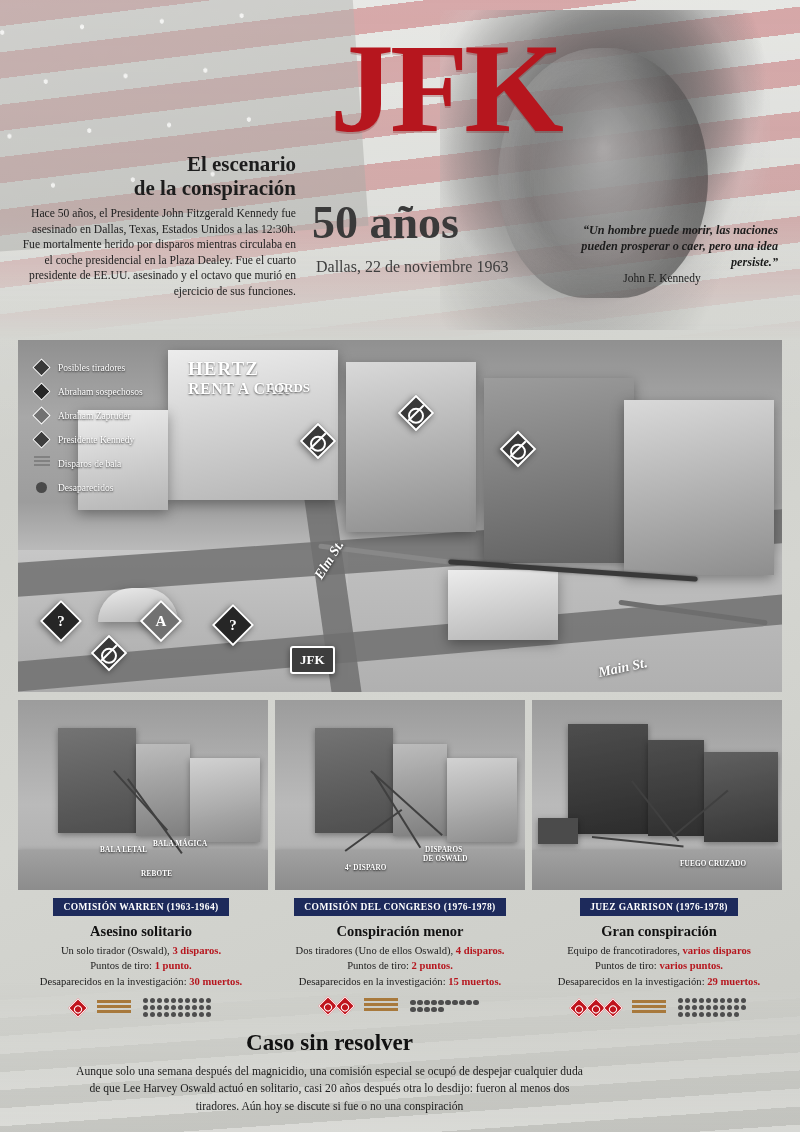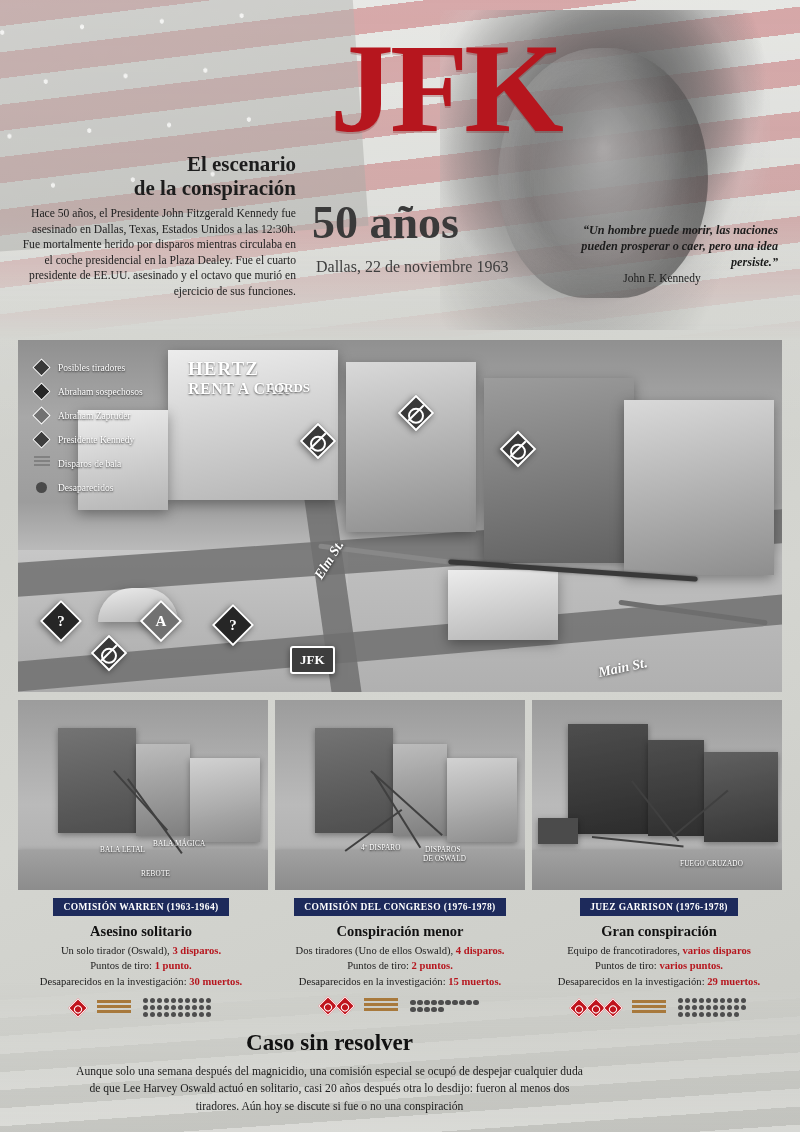--- a/index.html
+++ b/index.html
@@ -192,21 +192,21 @@
   .lg-ico { width:16px; height:16px; flex:0 0 16px; position:relative; }
   .lg-diam { width:13px; height:13px; margin:1px; transform:rotate(45deg); border:1.5px solid #fff; }
   .lg-lines { width:16px; height:12px; background: repeating-linear-gradient(180deg,#b07a3a 0 2px, transparent 2px 4px); }
   .lg-dot { width:11px; height:11px; border-radius:50%; background:#4a4a4a; margin:2px; }
 
   
   .panels { position:absolute; left: 18px; top: 700px; width: 764px; height: 190px; display:flex; gap: 7px; }
   .panel { position: relative; width: 250px; height: 190px; overflow:hidden; filter: grayscale(1) contrast(1.02);
     background: linear-gradient(180deg,#9a9c9e 0%, #b7b9ba 55%, #a8aaac 100%); }
   .panel .pb { position:absolute; box-shadow: 0 2px 6px rgba(0,0,0,.35); }
-  .lbl-sm { position:absolute; color:#fff; font-size:7.2px; font-weight:normal; text-shadow:0 1px 2px rgba(0,0,0,.85); letter-spacing:.2px;text-align:right;}
+  .lbl-sm { position:absolute; color:#fff; font-size:7.2px; font-weight:bold; text-shadow:0 1px 2px rgba(0,0,0,.85); letter-spacing:.2px;text-align:right;}
   .ray { position:absolute; height:1.5px; background:#d01a22; transform-origin: 0 50%; }
 
   
   .concl { position:absolute; left: 18px; top: 896px; width: 764px; height: 120px; display:flex; gap: 13px; }
   .col { width: 250px; text-align:center; }
   .badge { display:inline-block; background:#1d2a5b; color:#fff; font-size:9.5px; font-weight:bold;
     padding: 4px 10px; letter-spacing:.4px; }
   .col h3 { font-size: 14.5px; margin-top: 7px; color:#111; }
   .col p { font-size: 10.6px; color:#1c1c1c; line-height:1.45; margin-top:3px;}
   .col p b { color:#b6161e; }
@@ -348,21 +348,21 @@
     </div>
 
     <div class="panel">
       <div class="pb" style="left:40px; top:28px; width:78px; height:105px; background:linear-gradient(170deg,#2f7fd0,#14589f);"></div>
       <div class="pb" style="left:118px; top:44px; width:54px; height:92px; background:linear-gradient(170deg,#b9bbbc,#7d7f81);"></div>
       <div class="pb" style="left:172px; top:58px; width:70px; height:84px; background:linear-gradient(170deg,#cfd1d2,#8c8e90);"></div>
       <div class="pb" style="left:0; top:150px; width:250px; height:40px; background:linear-gradient(180deg,#9fa1a2,#8a8c8d);"></div>
       <div class="ray" style="left:96px; top:70px; width:96px; transform:rotate(42deg);"></div>
       <div class="ray" style="left:100px; top:74px; width:86px; transform:rotate(58deg);"></div>
       <div class="ray" style="left:70px; top:150px; width:70px; transform:rotate(-36deg);"></div>
-      <div class="lbl-sm" style="left:70px; top:144px;margin-left:16px;">4º DISPARO</div>
+      <div class="lbl-sm" style="left:70px; top:164px;">4º DISPARO</div>
       <div class="lbl-sm" style="left:150px; top:146px;">DISPAROS</div>
       <div class="lbl-sm" style="left:148px; top:155px;">DE OSWALD</div>
     </div>
 
     <div class="panel">
       <div class="pb" style="left:36px; top:24px; width:80px; height:110px; background:linear-gradient(170deg,#e3262c,#9d0f14);"></div>
       <div class="pb" style="left:116px; top:40px; width:56px; height:96px; background:linear-gradient(170deg,#e3262c,#a81015);"></div>
       <div class="pb" style="left:172px; top:52px; width:74px; height:90px; background:linear-gradient(170deg,#ef3a40,#b3161b);"></div>
       <div class="pb" style="left:0; top:150px; width:250px; height:40px; background:linear-gradient(180deg,#9fa1a2,#8a8c8d);"></div>
       <div class="pb" style="left:6px; top:118px; width:40px; height:26px; background:#d8262c;"></div>

